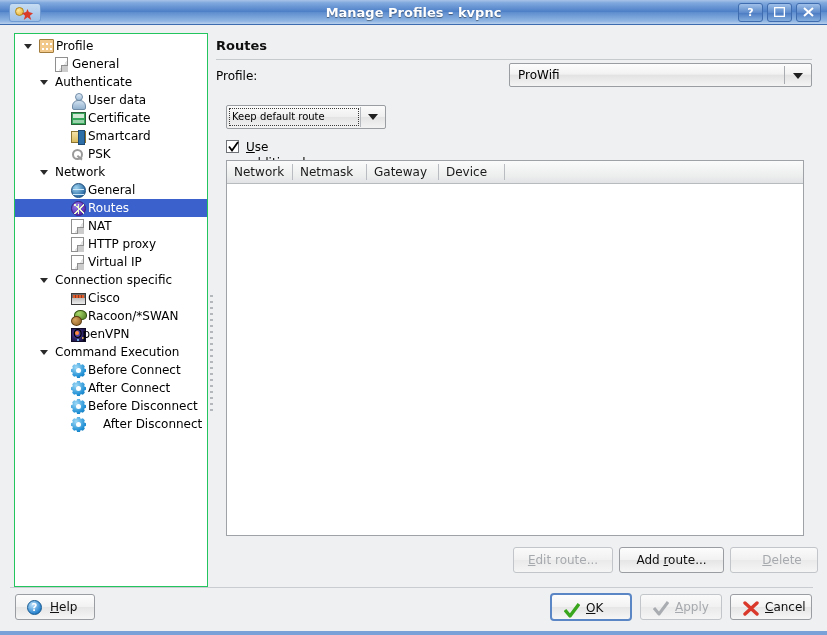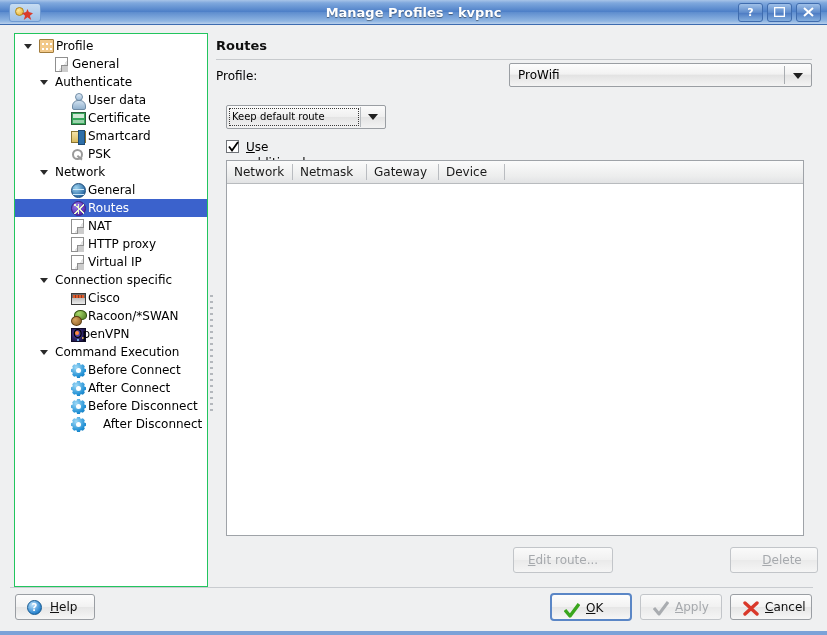--- a/index.html
+++ b/index.html
@@ -757,20 +757,21 @@
       <div class="listbox">
         <div class="list-header" id="list-header">
             <div class="col" style="left: 0px; width: 66px;">Network</div>
             <div class="col" style="left: 66px; width: 74px;">Netmask</div>
             <div class="col" style="left: 140px; width: 72px;">Gateway</div>
             <div class="col" style="left: 212px; width: 66px;">Device</div>
           </div>
       </div>
 
       <div class="btn disabled btn-edit-route"><span class="acc">E</span><span>dit route...</span></div>
+      <div class="btn btn-add-route"><span>Add </span><span class="acc">r</span><span>oute...</span></div>
       <div class="btn disabled btn-delete"><span class="acc">D</span><span>elete</span></div>
     </div>
 
     <div class="bottom-rule"></div>
 
     <div class="btn btn-help">
       <div class="help-icon">
           <span>?</span>
         </div>
       <span class="lbl-inline"><span class="acc">H</span><span>elp</span></span>

